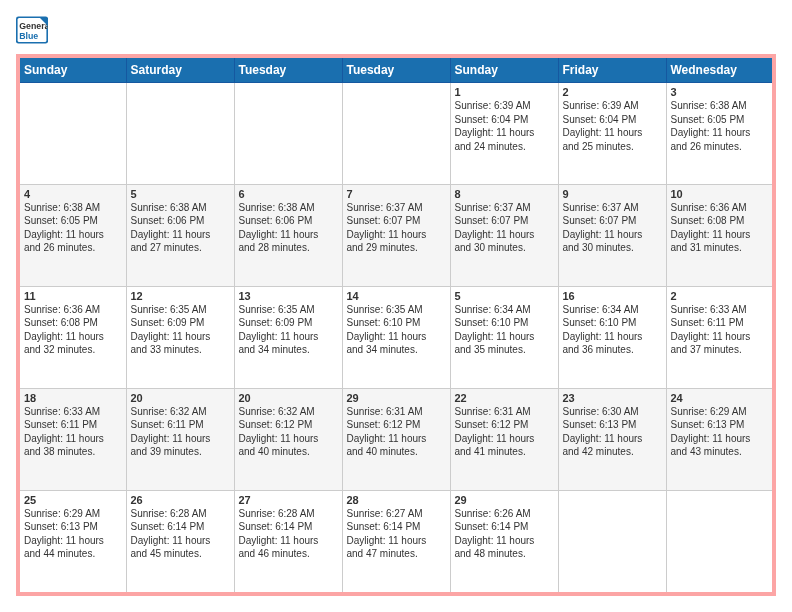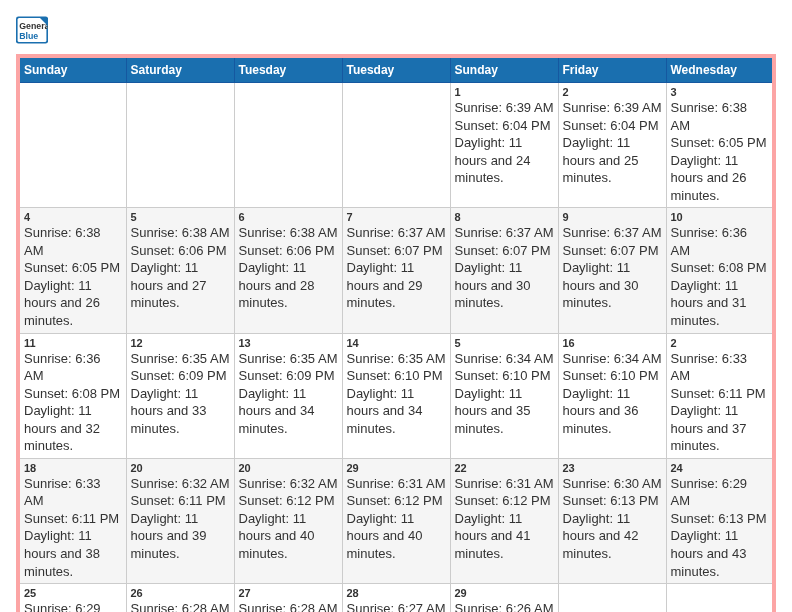--- a/index.html
+++ b/index.html
@@ -71,21 +71,21 @@
     .calendar tr:nth-child(even) td {
       background: #f5f5f5;
     }
     .day-num {
       font-size: 11px;
       font-weight: bold;
       display: block;
       margin-bottom: 1px;
     }
     .day-info {
-      font-size: 13px;
+      font-size: 10px;
       line-height: 1.35;
       color: #333;
     }
     .empty-td {
       background: #fff !important;
     }
   </style>
 </head>
 <body>
 

